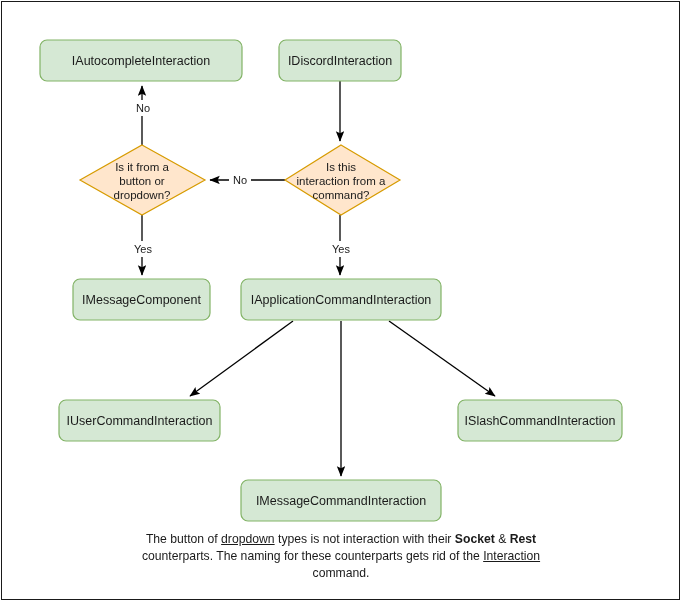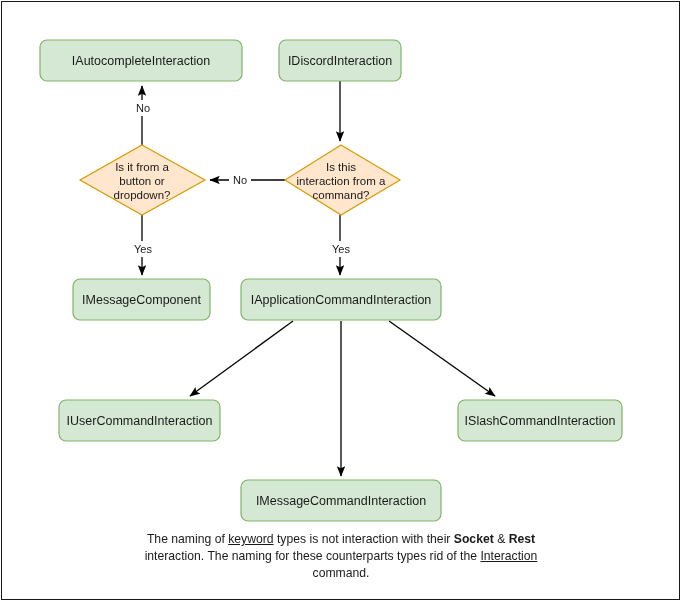--- a/index.html
+++ b/index.html
@@ -186,18 +186,18 @@
       <text class="node-label" x="540" y="421.5">ISlashCommandInteraction</text>
     </g>
 
     <g>
       <rect class="node-rect" x="241" y="480" width="200" height="41" rx="7" ry="7"></rect>
       <text class="node-label" x="341" y="501.5">IMessageCommandInteraction</text>
     </g>
   </svg>
 
   <div class="caption">
-    <span>The naming of </span><u>keyword</u><span> types is not interaction with their</span>
-    <b>Socket</b><span> &amp; </span><b>Rest</b><span> interaction. The naming for these</span>
-    <span>counterparts types rid of the </span><u>Interaction</u><span> command.</span>
+    <span>The button of </span><u>dropdown</u><span> types is not interaction with their</span>
+    <b>Socket</b><span> &amp; </span><b>Rest</b><span> counterparts. The naming for these</span>
+    <span>counterparts gets rid of the </span><u>Interaction</u><span> command.</span>
   </div>
 
 </div>
 
 </body></html>

